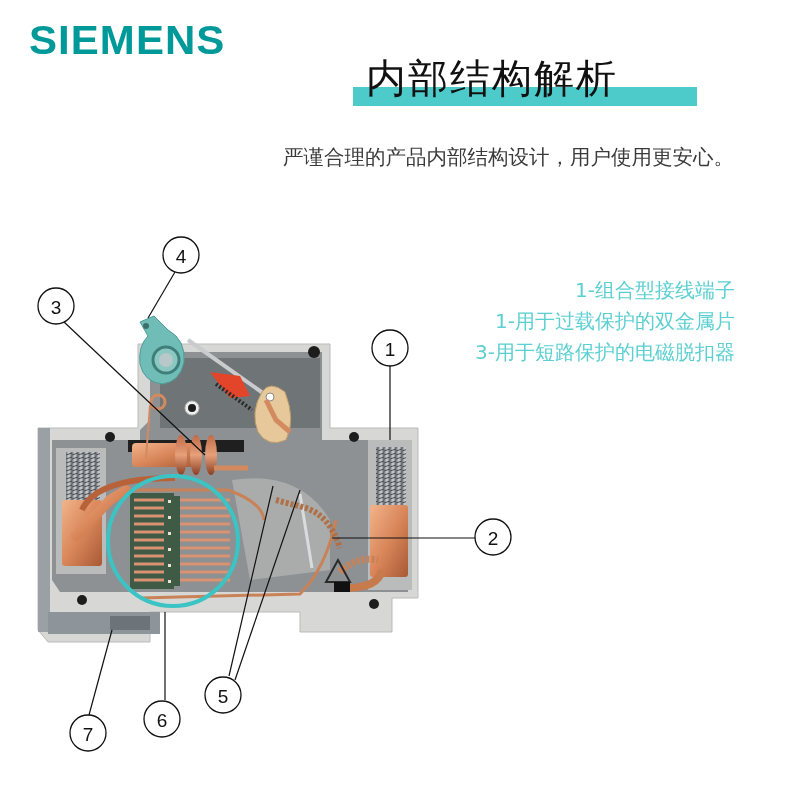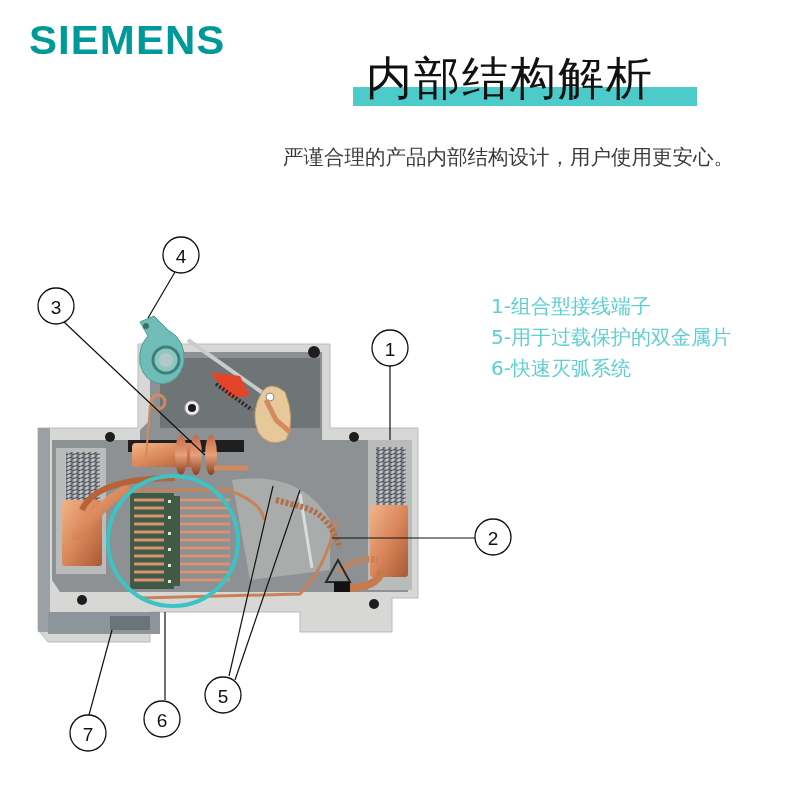--- a/index.html
+++ b/index.html
@@ -1,38 +1,38 @@
 <!DOCTYPE html>
 <html><head>
 <meta charset="utf-8">
 <style>
   html,body{margin:0;padding:0;background:#ffffff;}
   body{width:800px;height:800px;position:relative;overflow:hidden;font-family:"DejaVu Sans","Liberation Sans",sans-serif;}
   .logo{position:absolute;left:29px;top:20px;font-family:"Liberation Sans","DejaVu Sans",sans-serif;font-weight:bold;font-size:40px;letter-spacing:1px;line-height:40px;color:#009999;transform:scaleX(1.05);transform-origin:left top;}
   .title-bar{position:absolute;left:353px;top:87px;width:344px;height:19px;background:#4dcbcb;}
-  .title{position:absolute;left:366px;top:50px;font-size:46px;line-height:56px;color:#111111;letter-spacing:2px;font-weight:normal;}
+  .title{position:absolute;left:366px;top:50px;font-size:40px;line-height:56px;color:#111111;letter-spacing:2px;font-weight:normal;}
   .subtitle{position:absolute;left:283px;top:143px;font-size:20.5px;line-height:28px;color:#3a3a3a;white-space:nowrap;}
-  .legend{position:absolute;left:475px;top:275px;margin:16px;padding:0;list-style:none;}
+  .legend{position:absolute;left:475px;top:275px;margin:0;padding:0;list-style:none;text-align:right;}
   .legend li{font-size:20px;line-height:31px;color:#5ccfd0;white-space:nowrap;}
   svg.diagram{position:absolute;left:0;top:0;}
   .callout-num{font-family:"Liberation Sans","DejaVu Sans",sans-serif;font-size:19px;fill:#111;text-anchor:middle;dominant-baseline:central;}
 </style>
 </head>
 <body>
 
 <div class="logo">SIEMENS</div>
 
 <div class="title-bar"></div>
 <div class="title">内部结构解析</div>
 <div class="subtitle">严谨合理的产品内部结构设计，用户使用更安心。</div>
 
 <ul class="legend">
   <li>1-组合型接线端子</li>
-  <li>5-用于过载保护的双金属片</li>
-  <li>6-快速灭弧系统</li>
+  <li>1-用于过载保护的双金属片</li>
+  <li>3-用于短路保护的电磁脱扣器</li>
 </ul>
 
 <svg class="diagram" width="800" height="800" viewBox="0 0 800 800">
   <defs>
     <linearGradient id="copper" x1="0" y1="0" x2="1" y2="1">
       <stop offset="0" stop-color="#f2b48a"></stop>
       <stop offset="0.5" stop-color="#d9865a"></stop>
       <stop offset="1" stop-color="#a85a35"></stop>
     </linearGradient>
     <linearGradient id="coil" x1="0" y1="0" x2="0" y2="1">

